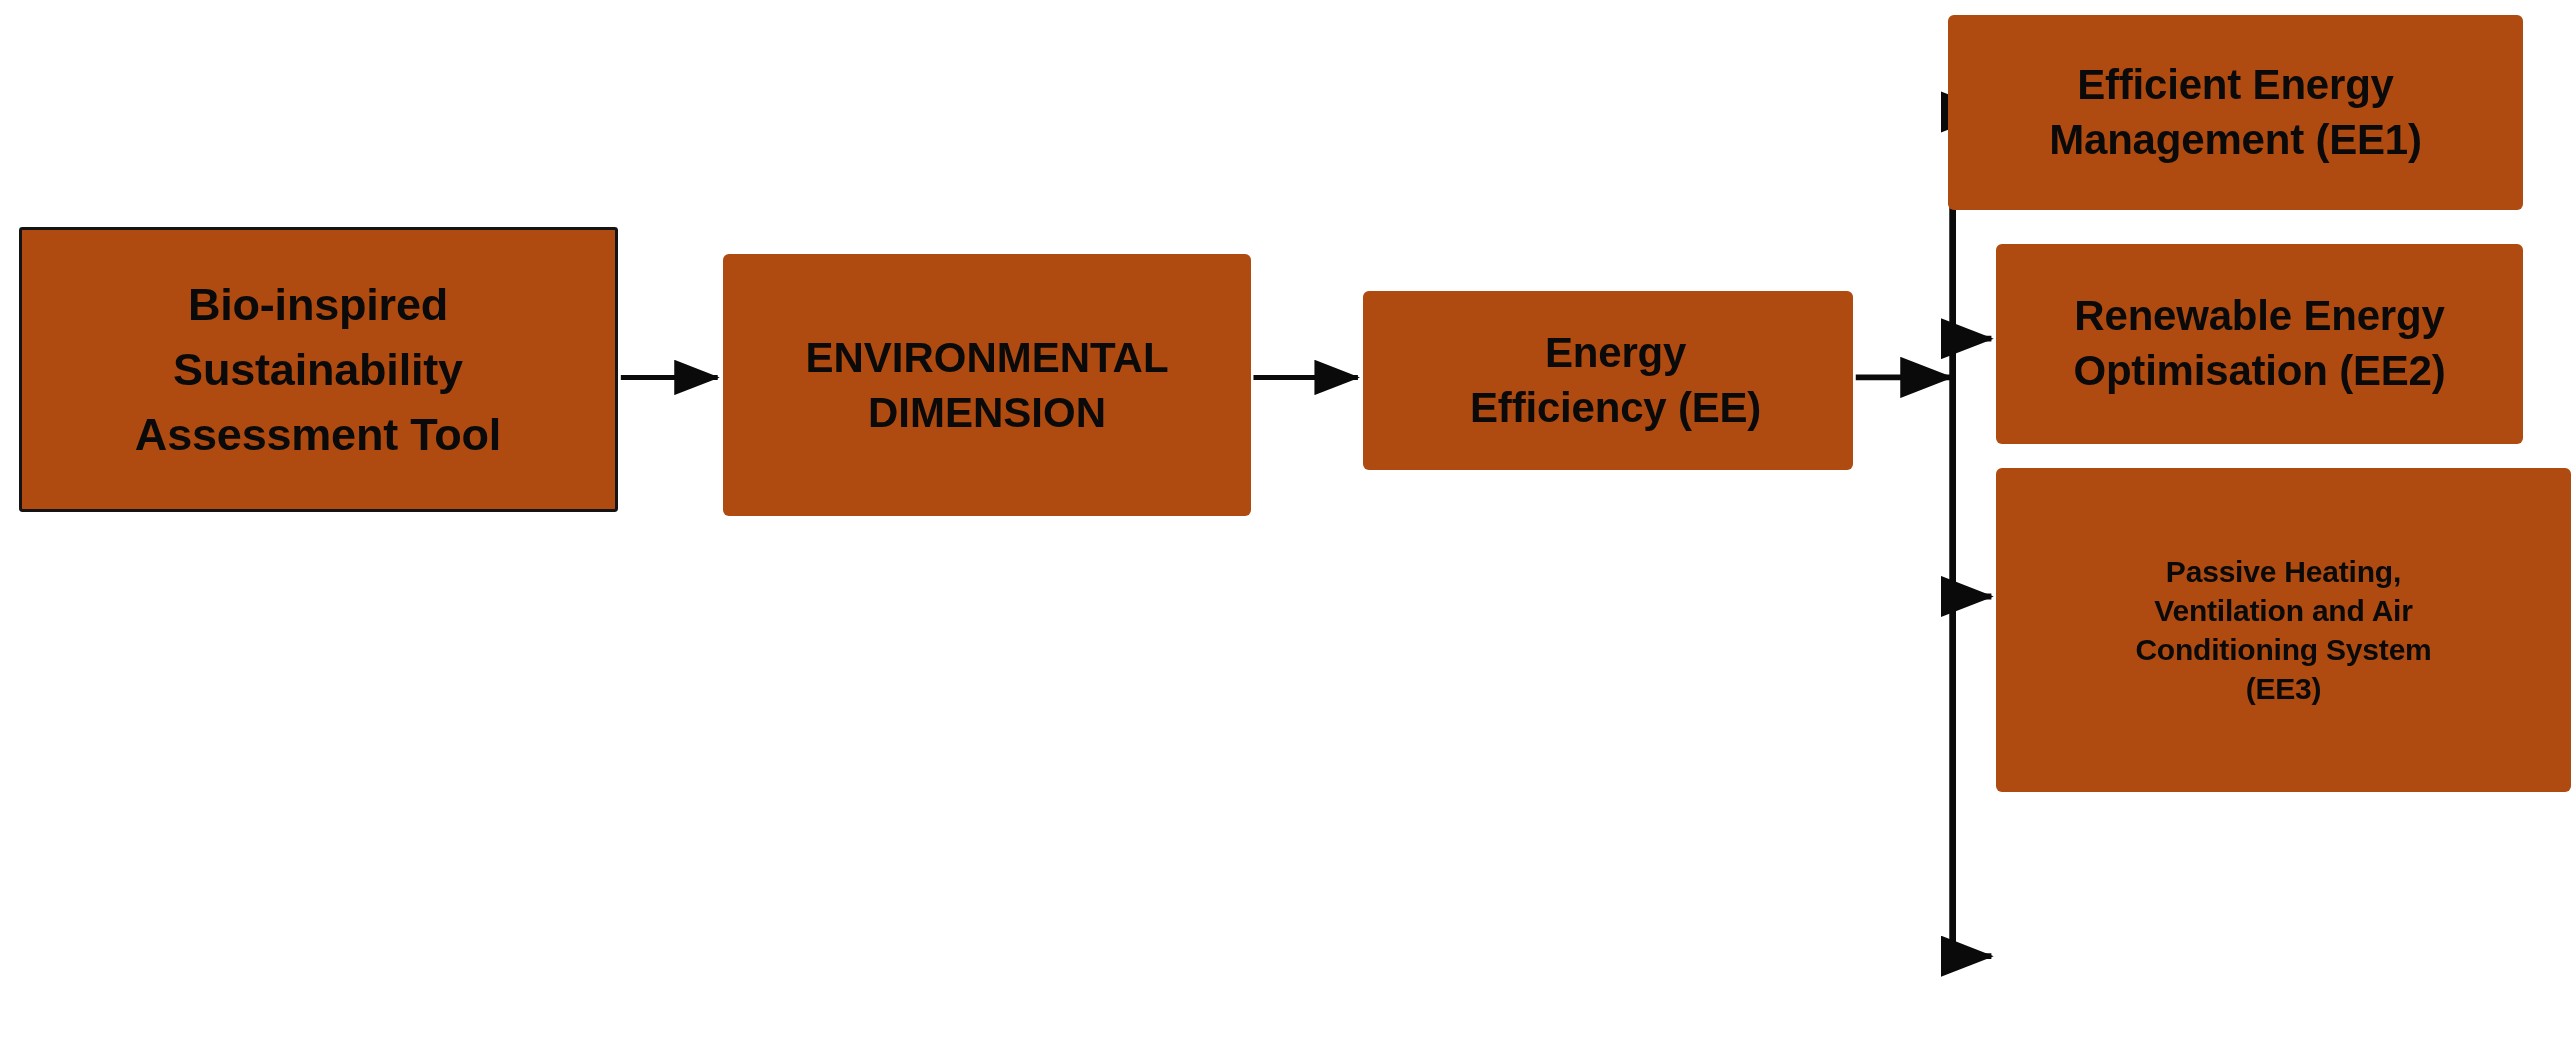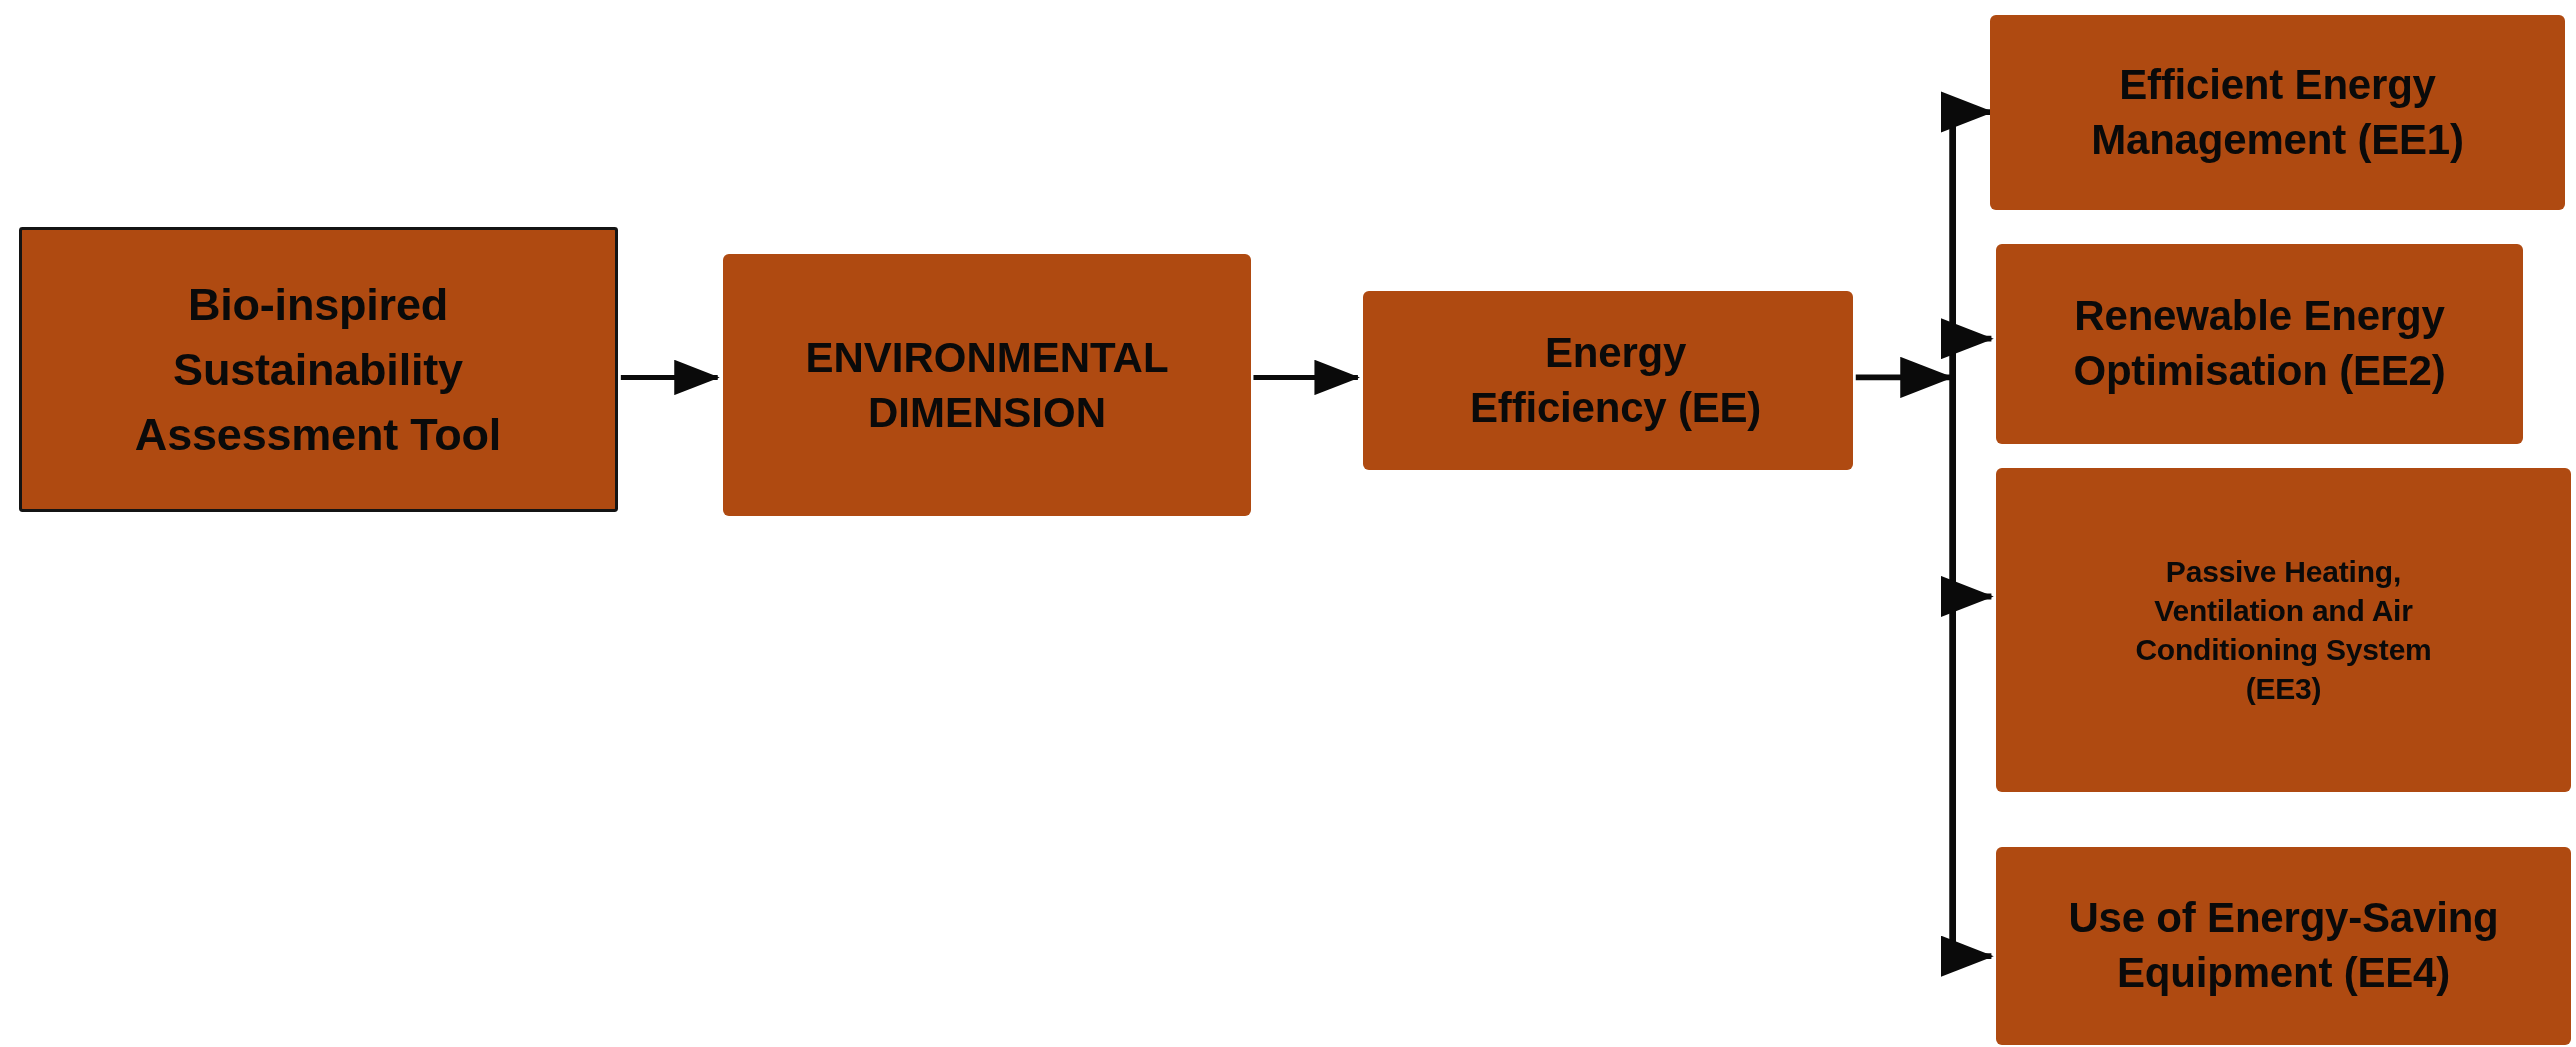--- a/index.html
+++ b/index.html
@@ -53,21 +53,21 @@
   .node.outlined {
     border: 3.4px solid #141414;
     border-radius: 3.4px;
   }
 
   
   #node-root      { left: 18.5px;   top: 227px;  width: 599px; height: 285px; font-size: 45px; line-height: 1.45; }
   #node-dimension { left: 723px;  top: 254px;  width: 528px; height: 262px; font-size: 42px; font-weight: 700; letter-spacing: 0px; line-height: 1.32; }
   #node-criterion { left: 1363px; top: 291px;  width: 490px; height: 179px; font-size: 42px; line-height: 1.30; padding-left: 27px; }
 
-  #node-ee1 { left: 1990px; top: 15px;   width: 575px; height: 195px; font-size: 42px; }
+  #node-ee1 { left: 1948px; top: 15px;   width: 575px; height: 195px; font-size: 42px; }
   #node-ee2 { left: 1996px; top: 244px;  width: 527px; height: 200px; font-size: 42px; }
   #node-ee3 { left: 1996px; top: 468px;  width: 575px; height: 324px; font-size: 30px; }
   #node-ee4 { left: 1996px; top: 847px; width: 575px; height: 198px; font-size: 42px; }
 </style>
 </head>
 <body>
 
 <div id="diagram-canvas">
 
   <svg id="connectors" viewBox="0 0 3058 1244" width="2576" height="1048" xmlns="http://www.w3.org/2000/svg">
@@ -108,17 +108,15 @@
 Management (EE1)</div>
 
   <div class="node" id="node-ee2">Renewable Energy
 Optimisation (EE2)</div>
 
   <div class="node" id="node-ee3">Passive Heating,
 Ventilation and Air
 Conditioning System
 (EE3)</div>
 
-  <div class="node" id="node-ee4">Use of Energy-Saving
-Equipment (EE4)</div>
 
 </div>
 
 
 </body></html>

